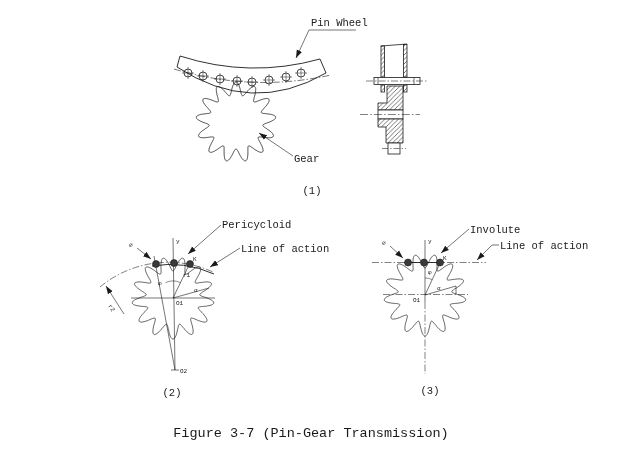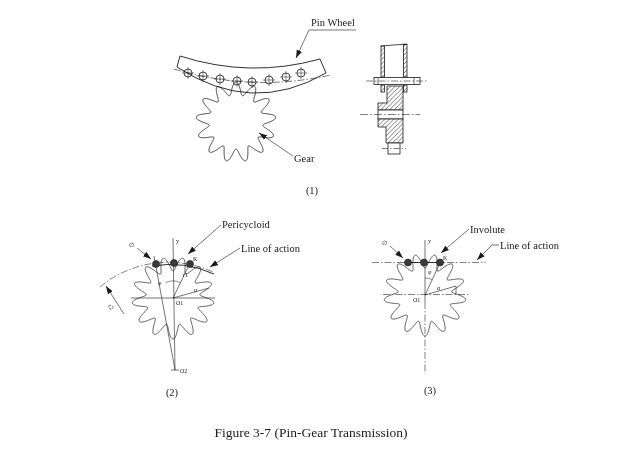--- a/index.html
+++ b/index.html
@@ -1,17 +1,17 @@
 <!DOCTYPE html>
 <html><head>
 <meta charset="utf-8">
 <style>
   html,body{margin:0;padding:0;background:#ffffff;}
   #canvas{position:relative;width:640px;height:452px;background:#ffffff;overflow:hidden;
-          font-family:Liberation Serif, serif;}
+          font-family:Liberation Mono, monospace;}
   svg{position:absolute;left:0;top:0;}
   text{fill:#1a1a1a;}
   .lbl{font-size:10.5px;}
   .tiny{font-size:6px;}
   .num{font-size:10.5px;}
   .cap{font-size:13.5px;}
 </style>
 </head>
 <body>
 

